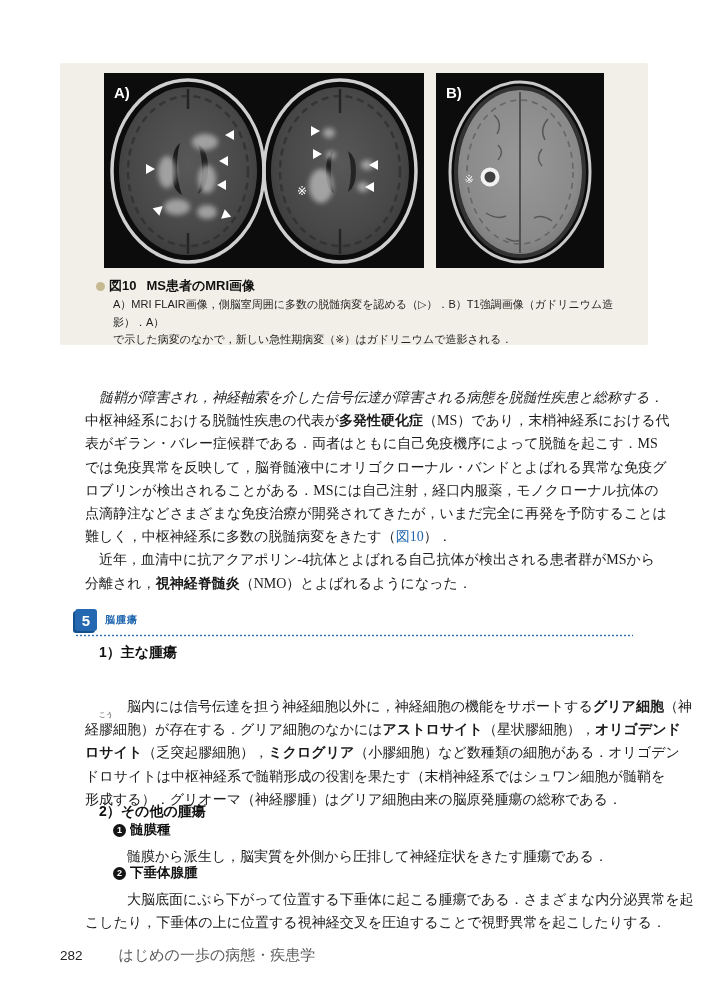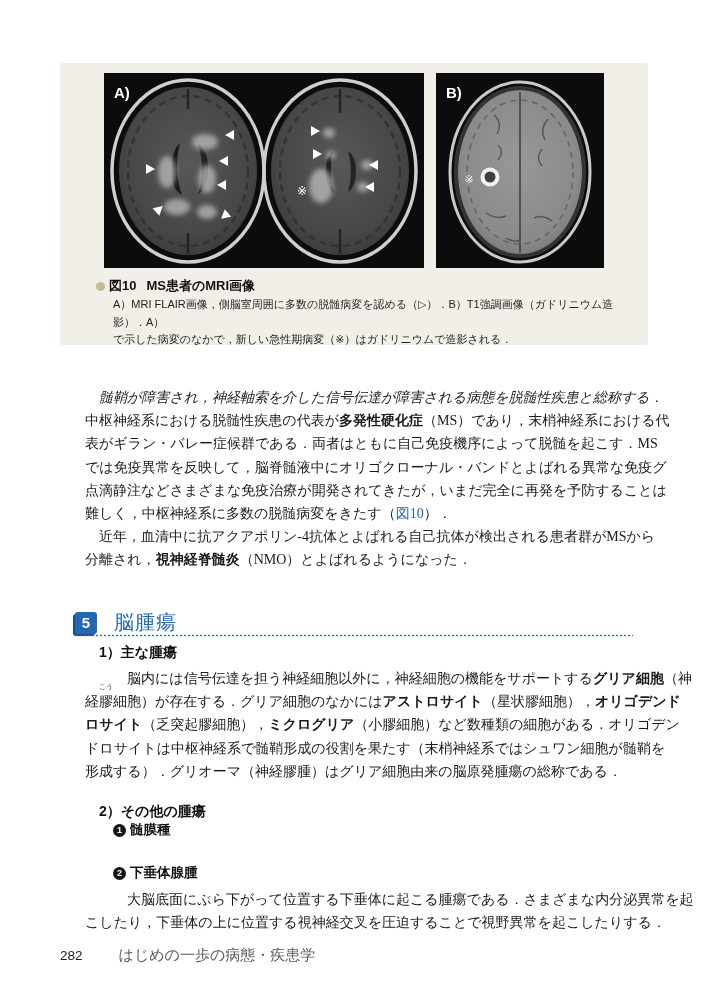--- a/index.html
+++ b/index.html
@@ -35,22 +35,22 @@
   #sub1-body{left:85px;top:667px;width:560px;}
   #item1-body{left:85px;top:845px;width:560px;}
   #item2-body{left:85px;top:888px;width:560px;}
 
   
   .section-header{position:absolute;left:75px;top:609px;display:flex;align-items:center;gap:8px;}
   .section-num{width:22px;height:22px;background:#2368b0;color:#fff;border-radius:3px;
                font-family:"Liberation Sans","DejaVu Sans",sans-serif;font-weight:700;font-size:15px;
                display:flex;align-items:center;justify-content:center;
                box-shadow:-2px 2px 0 #16508c;}
-  .section-title{font-family:"Liberation Sans","DejaVu Sans",sans-serif;font-weight:400;
-                 font-size:20px;color:#2368b0;letter-spacing:1px;margin-left:9px;}
+  .section-title{font-family:"Liberation Sans","DejaVu Sans",sans-serif;font-weight:700;
+                 font-size:10px;color:#2368b0;letter-spacing:1px;}
   .dotted-rule{position:absolute;left:75px;top:634px;width:558px;height:3px;
                background-image:radial-gradient(circle,#2f6fb3 1px,rgba(0,0,0,0) 1.15px);
                background-size:4px 3px;background-repeat:repeat-x;}
 
   .sub-title{position:absolute;left:99px;
              font-family:"Liberation Sans","DejaVu Sans",sans-serif;
              font-weight:700;font-size:14px;color:#111;}
   #sub1-title{top:644px;}
   #sub2-title{top:803px;}
 
@@ -179,47 +179,51 @@
       <div>A）MRI FLAIR画像，側脳室周囲に多数の脱髄病変を認める（▷）．B）T1強調画像（ガドリニウム造影）．A）</div>
       <div>で示した病変のなかで，新しい急性期病変（※）はガドリニウムで造影される．</div>
     </div>
   </section>
 
   <div id="body-ms" class="textblock">
       <div class="tline" style="padding-left: 14px; font-style: italic;"><span>髄鞘が障害され，神経軸索を介した信号伝達が障害される病態を脱髄性疾患と総称する．</span></div>
       <div class="tline"><span>中枢神経系における脱髄性疾患の代表が</span><span class="bold-term">多発性硬化症</span><span>（MS）であり，末梢神経系における代</span></div>
       <div class="tline"><span>表がギラン・バレー症候群である．両者はともに自己免疫機序によって脱髄を起こす．MS</span></div>
       <div class="tline"><span>では免疫異常を反映して，脳脊髄液中にオリゴクローナル・バンドとよばれる異常な免疫グ</span></div>
+      <div class="tline"><span>ロブリンが検出されることがある．MSには自己注射，経口内服薬，モノクローナル抗体の</span></div>
       <div class="tline"><span>点滴静注などさまざまな免疫治療が開発されてきたが，いまだ完全に再発を予防することは</span></div>
       <div class="tline"><span>難しく，中枢神経系に多数の脱髄病変をきたす（</span><span class="c-blue">図10</span><span>）．</span></div>
       <div class="tline" style="padding-left: 14px;"><span>近年，血清中に抗アクアポリン-4抗体とよばれる自己抗体が検出される患者群がMSから</span></div>
       <div class="tline"><span>分離され，</span><span class="bold-term">視神経脊髄炎</span><span>（NMO）とよばれるようになった．</span></div>
     </div>
 
   <div class="section-header">
     <div class="section-num">5</div>
     <div class="section-title">脳腫瘍</div>
   </div>
   <div class="dotted-rule"></div>
 
   <div id="sub1-title" class="sub-title">1）主な腫瘍</div>
   <div id="sub1-body" class="textblock">
-      <div class="tline" style="padding-left: 42px;"><span>脳内には信号伝達を担う神経細胞以外に，神経細胞の機能をサポートする</span><span class="bold-term">グリア細胞</span><span>（神</span></div>
+      <div class="tline" style="padding-left: 42px; margin-top: 28px;"><span>脳内には信号伝達を担う神経細胞以外に，神経細胞の機能をサポートする</span><span class="bold-term">グリア細胞</span><span>（神</span></div>
       <div class="tline"><span>経</span><span class="rubywrap">膠<span class="rt">こう</span></span><span>細胞）が存在する．グリア細胞のなかには</span><span class="bold-term">アストロサイト</span><span>（星状膠細胞），</span><span class="bold-term">オリゴデンド</span></div>
       <div class="tline"><span class="bold-term">ロサイト</span><span>（乏突起膠細胞），</span><span class="bold-term">ミクログリア</span><span>（小膠細胞）など数種類の細胞がある．オリゴデン</span></div>
       <div class="tline"><span>ドロサイトは中枢神経系で髄鞘形成の役割を果たす（末梢神経系ではシュワン細胞が髄鞘を</span></div>
       <div class="tline"><span>形成する）．グリオーマ（神経膠腫）はグリア細胞由来の脳原発腫瘍の総称である．</span></div>
     </div>
 
   <div id="sub2-title" class="sub-title">2）その他の腫瘍</div>
 
   <div id="item1-title" class="item-title">
     <span class="enum-badge">1</span>
     <span>髄膜種</span>
   </div>
+  <div id="item1-body" class="textblock">
+      <div class="tline" style="padding-left: 42px;"><span>髄膜から派生し，脳実質を外側から圧排して神経症状をきたす腫瘍である．</span></div>
+    </div>
 
   <div id="item2-title" class="item-title">
     <span class="enum-badge">2</span>
     <span>下垂体腺腫</span>
   </div>
   <div id="item2-body" class="textblock">
       <div class="tline" style="padding-left: 42px;"><span>大脳底面にぶら下がって位置する下垂体に起こる腫瘍である．さまざまな内分泌異常を起</span></div>
       <div class="tline"><span>こしたり，下垂体の上に位置する視神経交叉を圧迫することで視野異常を起こしたりする．</span></div>
     </div>
 

